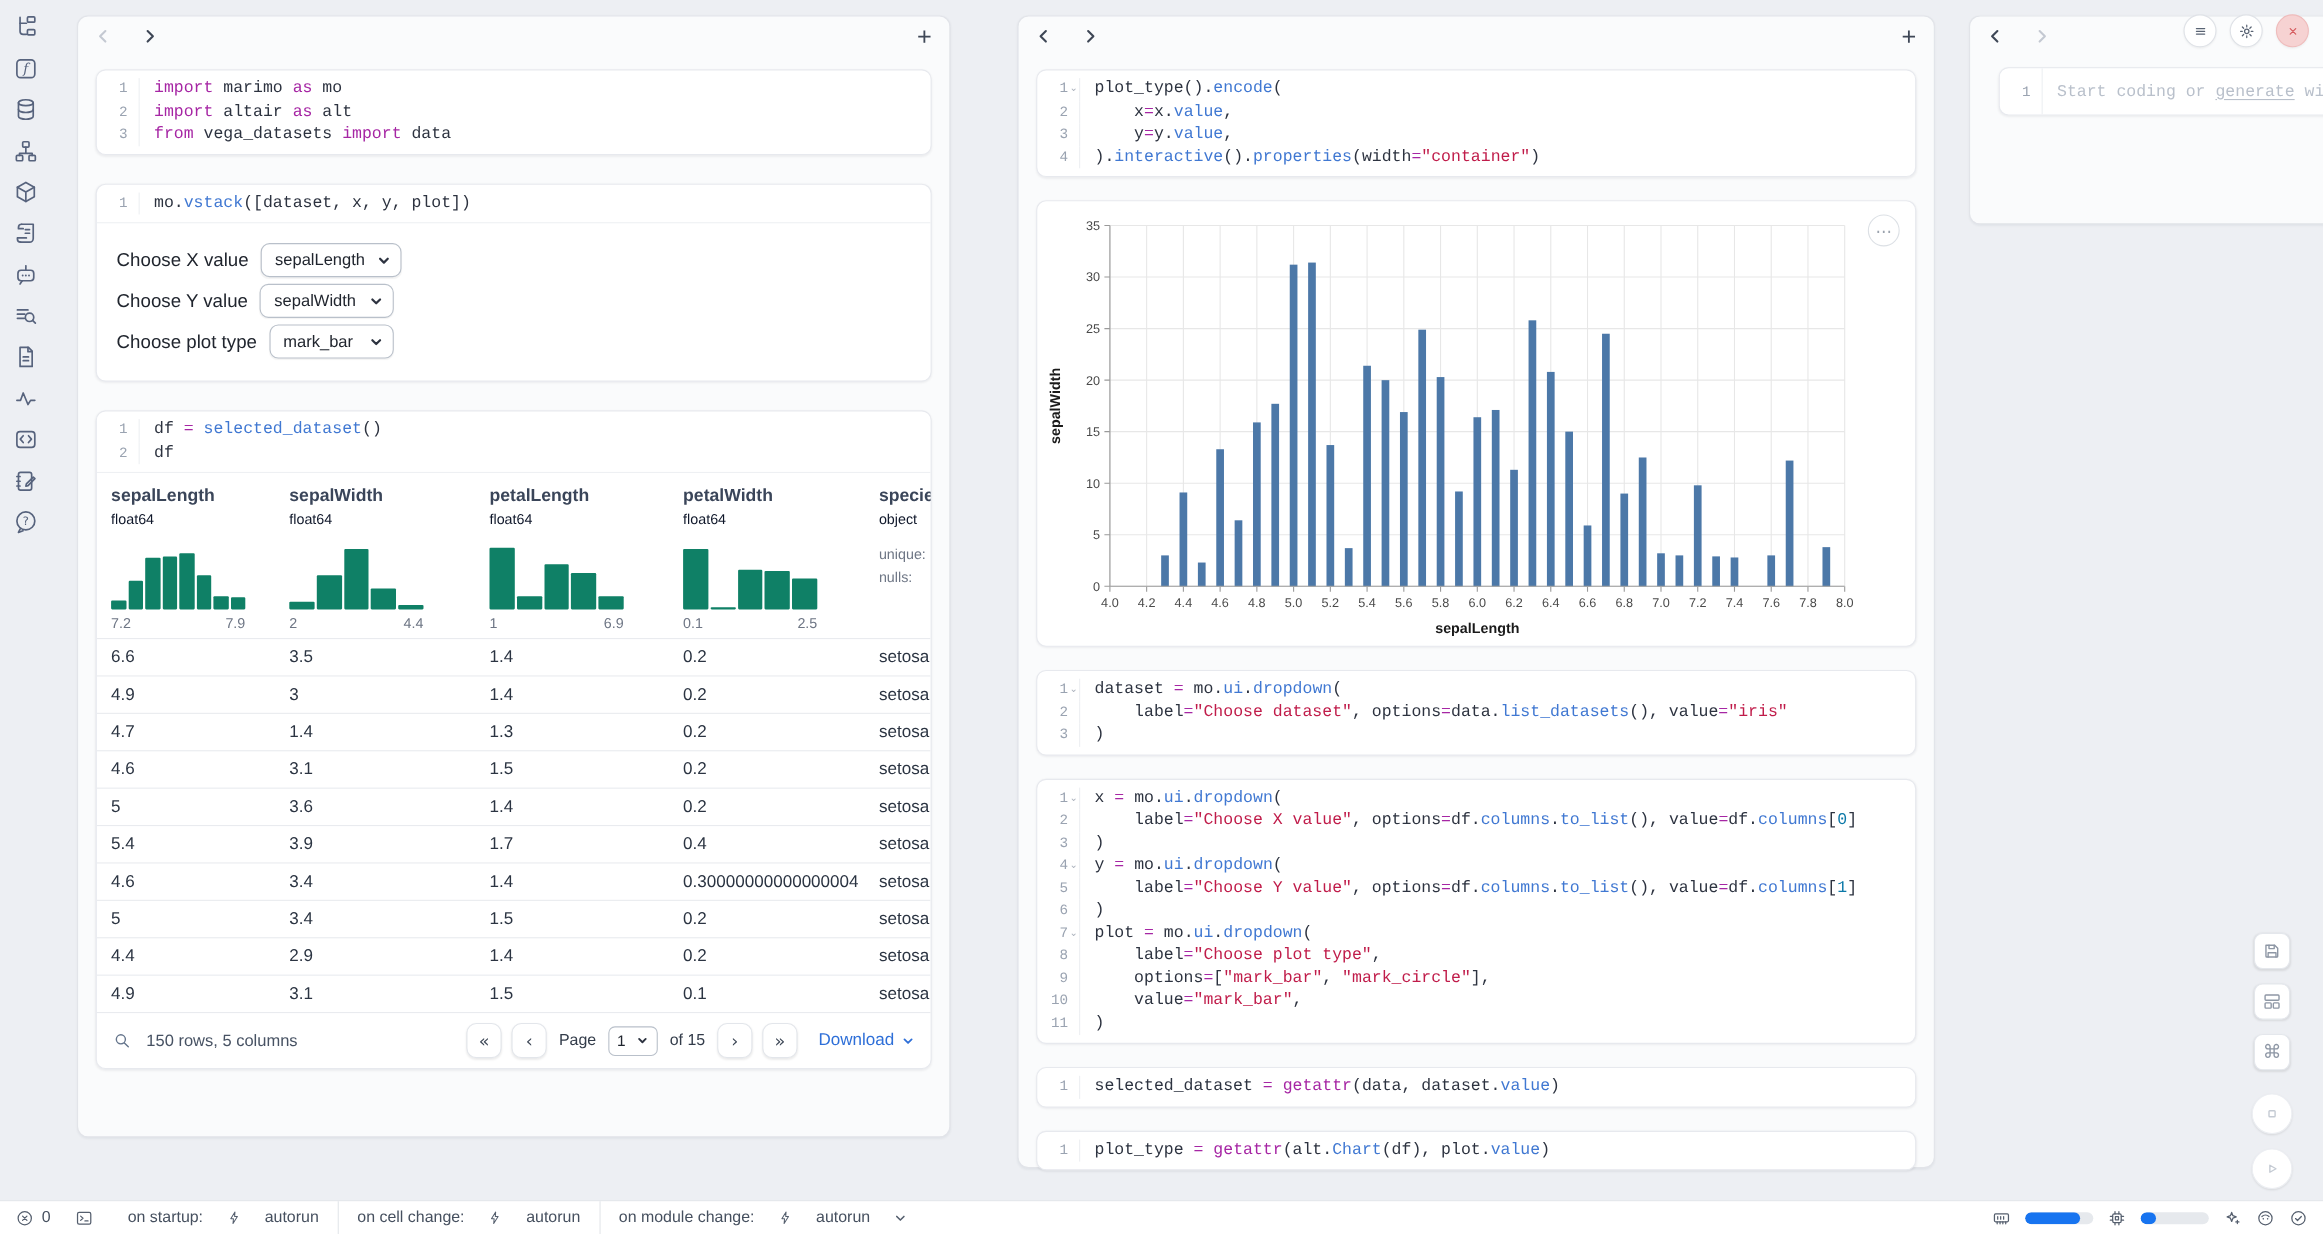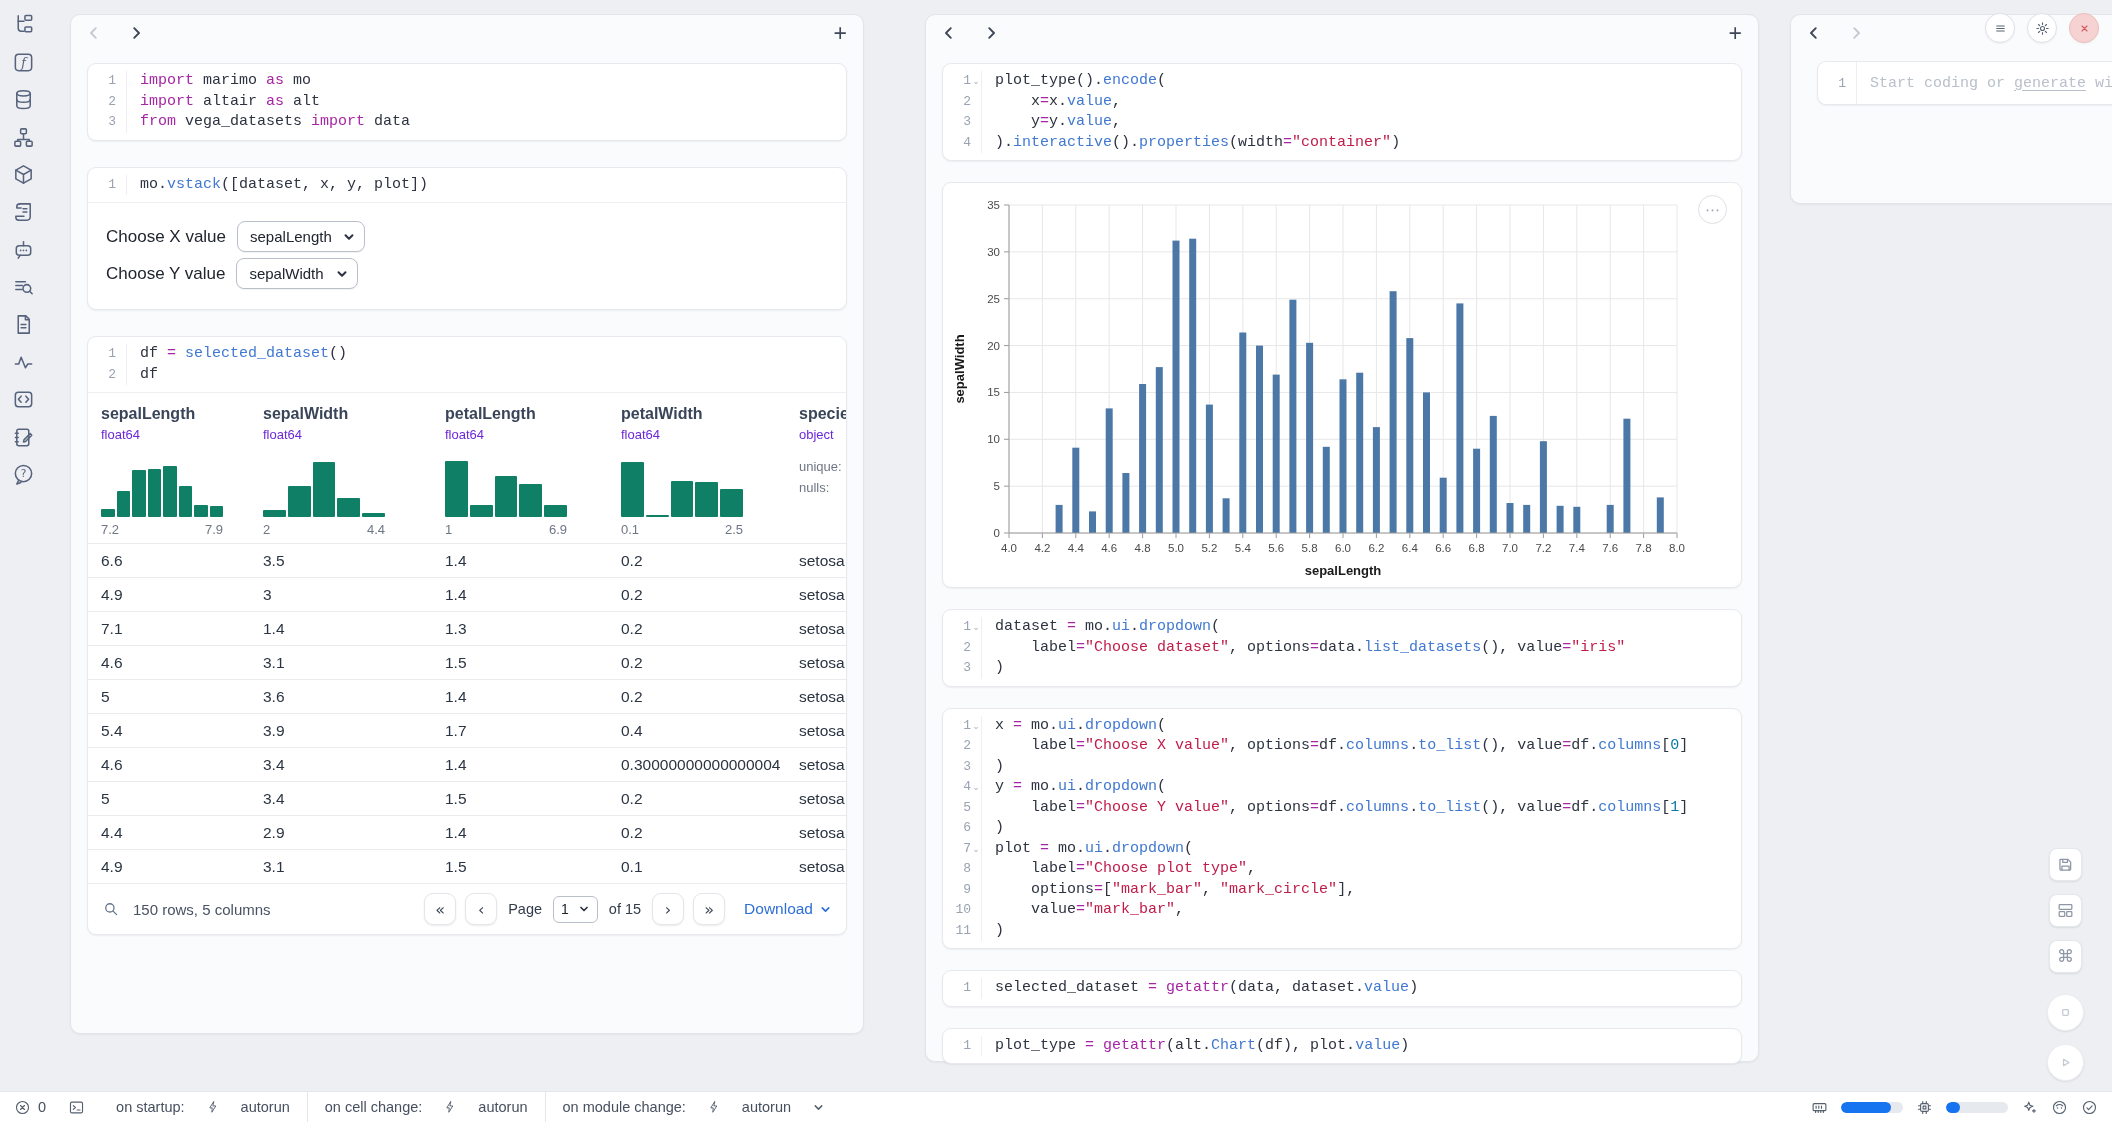--- a/index.html
+++ b/index.html
@@ -37,21 +37,21 @@
   .dd-row{display:flex;align-items:center;height:31px;margin:6px 0}
   .dd-label{font-size:17px;color:#20252e;margin-right:11px}
   .dd{position:relative;display:inline-flex;align-items:center;box-sizing:border-box;border:1px solid #b9c0ca;border-radius:8px;height:31px;padding:0 30px 0 12px;font-size:15px;color:#20252e;background:#fff;box-shadow:0 1px 1px rgba(0,0,0,.05);cursor:pointer}
   .dd .chev{position:absolute;right:8px;width:14px;height:14px}
   .dd .chev svg{width:14px;height:14px;fill:none;stroke:#2d3340;stroke-width:2.3;stroke-linecap:round;stroke-linejoin:round}
   
   .tbl{overflow:hidden}
   .thead{display:flex;padding:12px 0 6px}
   .th{flex:none;box-sizing:border-box;padding-left:13px;overflow:hidden}
   .th-name{font-size:16px;font-weight:700;color:#3a4559;white-space:nowrap}
-  .th-type{font-size:13px;color:#6d28d9;margin-top:4px;white-space:nowrap}
+  .th-type{font-size:13px;color:#0f172a;margin-top:4px;white-space:nowrap}
   .hist{margin-top:13px;height:62px;width:122px;display:flex;align-items:flex-end;gap:2px}
   .hist .hb{flex:1;background:#0f8066;border-radius:1px}
   .hrange{display:flex;justify-content:space-between;width:122px;font-size:13px;color:#6e7685;margin-top:5px}
   .th-stat{font-size:13px;color:#6e7685;margin-top:14px;line-height:21px;white-space:nowrap}
   .trow{display:flex;border-top:1px solid #e9ebef;height:33px;align-items:center;font-size:15.5px;color:#2b3442}
   .td{flex:none;box-sizing:border-box;padding-left:13px;white-space:nowrap;overflow:hidden}
   .tfoot{border-top:1px solid #e9ebef;height:50px;display:flex;align-items:center;padding:0 14px;font-size:15px;color:#475263}
   .tf-left{display:flex;align-items:center;gap:13px}
   .tf-left .sic{width:18px;height:18px;color:#64748b}
   .tf-left .sic svg{width:100%;height:100%;fill:none;stroke:currentColor;stroke-width:1.7;stroke-linecap:round}
@@ -257,20 +257,31 @@
                 <svg viewBox="0 0 16 16">
                   <path d="M4 6l4 4 4-4"></path>
                 </svg>
               </span>
             </span>
           </div>
           <div class="dd-row">
             <span class="dd-label">Choose Y value</span>
             <span class="dd" style="width:122px">
               <span>sepalWidth</span>
+              <span class="chev">
+                <svg viewBox="0 0 16 16">
+                  <path d="M4 6l4 4 4-4"></path>
+                </svg>
+              </span>
+            </span>
+          </div>
+          <div class="dd-row">
+            <span class="dd-label">Choose plot type</span>
+            <span class="dd" style="width:113px">
+              <span>mark_bar</span>
               <span class="chev">
                 <svg viewBox="0 0 16 16">
                   <path d="M4 6l4 4 4-4"></path>
                 </svg>
               </span>
             </span>
           </div>
         </div>
     </article>
     <article class="cell">
@@ -369,21 +380,21 @@
             <span class="td" style="width:200px">setosa</span>
           </div>
           <div class="trow">
             <span class="td" style="width:162px">4.9</span>
             <span class="td" style="width:182px">3</span>
             <span class="td" style="width:176px">1.4</span>
             <span class="td" style="width:178px">0.2</span>
             <span class="td" style="width:200px">setosa</span>
           </div>
           <div class="trow">
-            <span class="td" style="width:162px">7.1</span>
+            <span class="td" style="width:162px">4.7</span>
             <span class="td" style="width:182px">1.4</span>
             <span class="td" style="width:176px">1.3</span>
             <span class="td" style="width:178px">0.2</span>
             <span class="td" style="width:200px">setosa</span>
           </div>
           <div class="trow">
             <span class="td" style="width:162px">4.6</span>
             <span class="td" style="width:182px">3.1</span>
             <span class="td" style="width:176px">1.5</span>
             <span class="td" style="width:178px">0.2</span>

